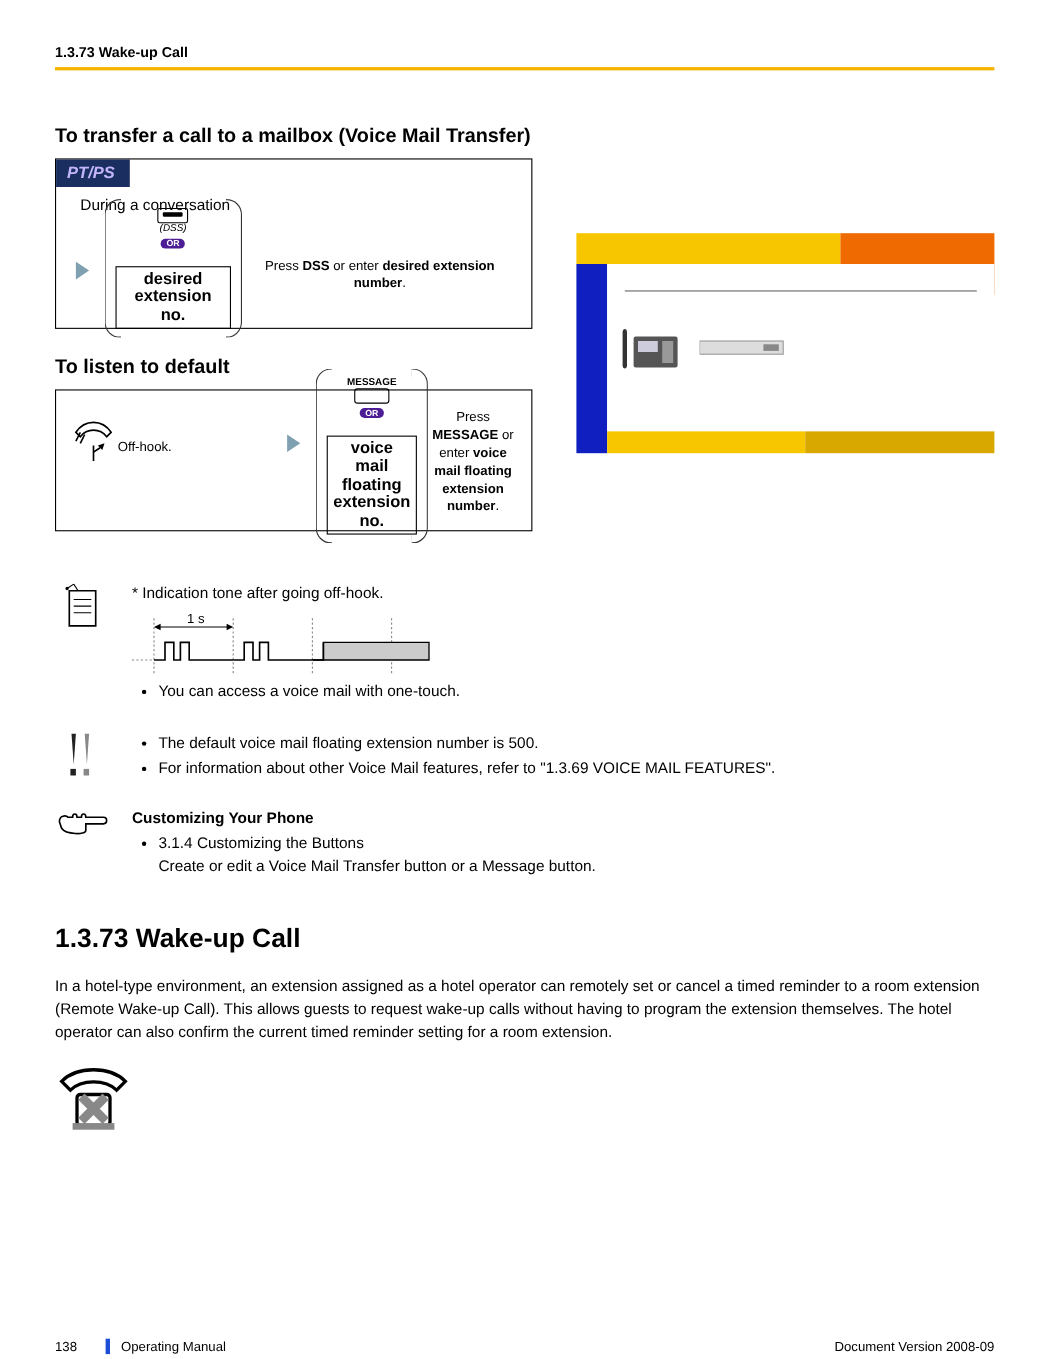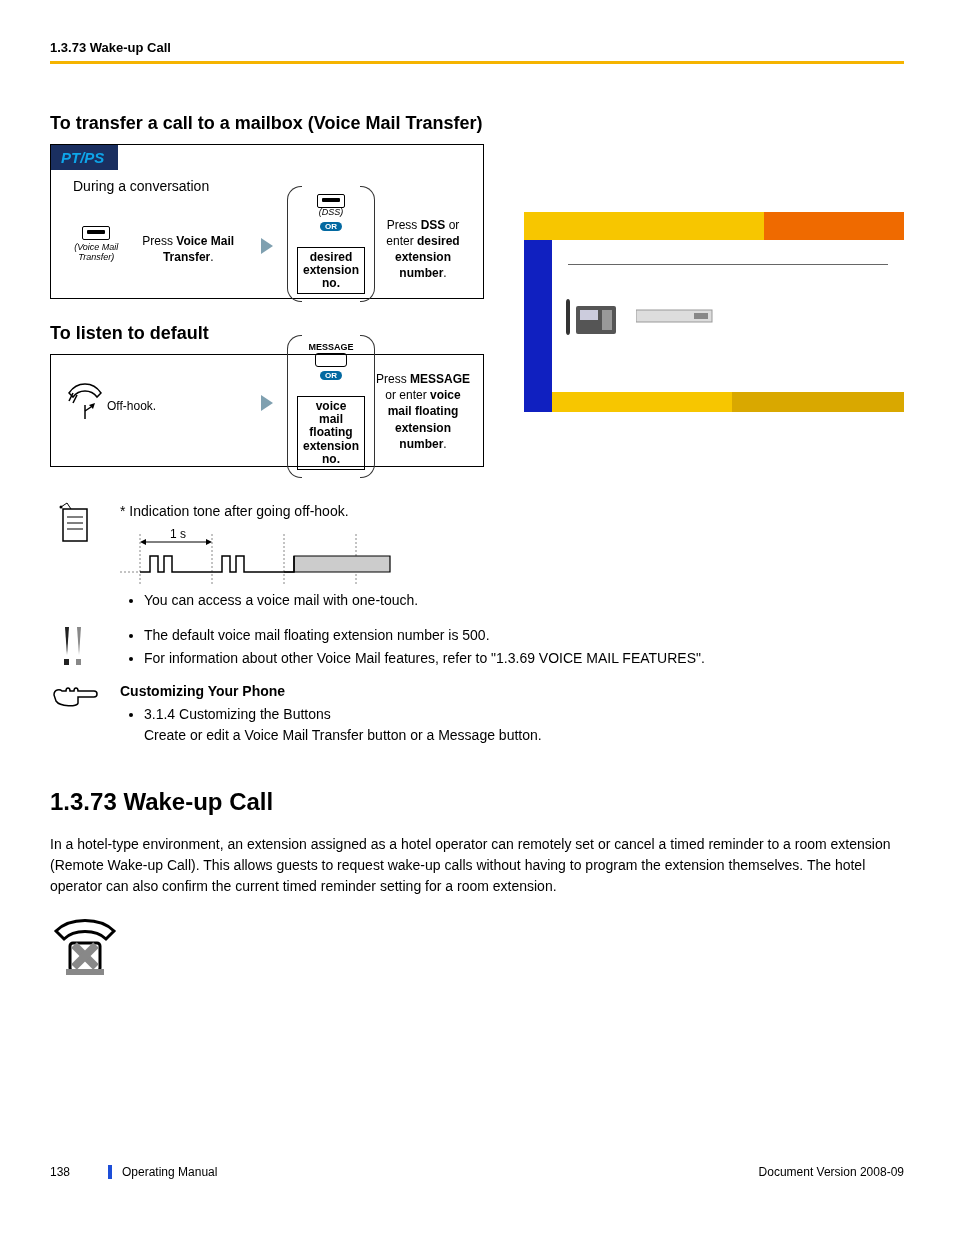--- a/index.html
+++ b/index.html
@@ -13,49 +13,49 @@
     position: relative;
   }
   .header-title { font-weight: bold; font-size: 13px; margin-bottom: 6px; }
   .header-rule { height: 3px; background: #f5b400; margin-bottom: 28px; }
   .two-col { display: flex; gap: 40px; }
   .col-left { width: 440px; }
   .col-right { flex: 1; position: relative; padding-top: 120px; }
   .sub-heading { font-weight: bold; font-size: 18px; margin-bottom: 10px; margin-top: 21px; }
   .proc-box { border: 1px solid #000; padding-bottom: 14px; margin-bottom: 24px; }
   .proc-box .tab-row { display: flex; }
-  .proc-box .tab { background: #1a2f60; color: #0ea5e9; font-weight: bold; font-style: italic; padding: 4px 14px 4px 10px; font-size: 15px; text-align: center; }
+  .proc-box .tab { background: #1a2f60; color: #c4b5fd; font-weight: bold; font-style: italic; padding: 4px 14px 4px 10px; font-size: 15px; text-align: center; }
   .proc-box .tab-rest { flex: 1; border-top: 1px solid transparent; }
   .proc-ctx { padding: 8px 0 10px 22px; font-size: 14px; }
   .proc-steps { display: flex; align-items: flex-start; padding: 0 12px; gap: 8px; }
   .step { flex: 1; display: flex; flex-direction: row; align-items: center; }
   .step-icon-area { height: 80px; display: flex; align-items: center; justify-content: center; }
   .arrow-col { width: 24px; padding-top: 34px; display: flex; justify-content: center; }
   .tri { width: 0; height: 0; border-left: 12px solid #7fa0b0; border-top: 8px solid transparent; border-bottom: 8px solid transparent; }
   .callout { font-size: 12px; text-align: center; padding-top: 10px; line-height: 1.35; }
   .orbox { display: flex; flex-direction: column; align-items: center; gap: 4px; position: relative; padding: 8px 10px; }
   .orbox::before { content:""; position:absolute; left:0; top:0; bottom:0; width:14px; border:1px solid #333; border-right:none; border-radius: 14px 0 0 14px; }
   .orbox::after { content:""; position:absolute; right:0; top:0; bottom:0; width:14px; border:1px solid #333; border-left:none; border-radius: 0 14px 14px 0; }
   .key-sym { width: 26px; height: 12px; border: 1px solid #000; border-radius: 2px; position: relative; }
   .key-sym::after { content:""; position:absolute; left:4px; right:4px; top:3px; height:4px; background:#000; border-radius:1px; }
   .key-lbl-i { font-size: 9px; font-style: italic; text-align: center; line-height: 1.1; }
   .key-lbl-b { font-size: 9px; font-weight: bold; text-align: center; line-height: 1.1; }
-  .or-pill { background:#0369a1; color:#fff; font-size:8px; font-weight:bold; border-radius: 8px; padding: 0 5px; }
-  .input-box { border: 1px solid #000; font-size: 12px; font-weight: bold; text-align: center; padding: 3px 5px; line-height: 1.1; margin-top: 12px; }
+  .or-pill { background:#4c1d95; color:#fff; font-size:8px; font-weight:bold; border-radius: 8px; padding: 0 5px; }
+  .input-box { border: 1px solid #000; font-size: 15px; font-weight: bold; text-align: center; padding: 3px 5px; line-height: 1.1; margin-top: 12px; }
   svg { display: block; }
-  .row-icon { display: flex; align-items: flex-start; gap: 20px; margin-top: 10px; }
+  .row-icon { display: flex; align-items: flex-start; gap: 20px; margin-top: 22px; }
   .row-icon .ic { width: 50px; flex-shrink:0; display:flex; justify-content:center; }
   .row-icon .tx { flex: 1; font-size: 14px; line-height: 1.5; }
   ul.bul { margin: 2px 0; padding-left: 24px; }
   ul.bul li { margin: 2px 0; }
   h2.section-h { font-size: 24px; font-weight: bold; margin: 40px 0 18px 0; }
   .sec-body { display: flex; gap: 18px; align-items: flex-start; flex-direction: column; }
   .sec-body p { margin: 0; line-height: 1.5; font-size: 14px; }
   .footer { position: absolute; bottom: 30px; left: 50px; right: 50px; display: flex; align-items: center; font-size: 12px; }
-  .footer .pn { width: 36px; border-right: 4px solid #1d4ed8; padding-right: 22px; margin-right: 10px; }
+  .footer .pn { width: 36px; border-right: 4px solid #1d4ed8; padding-right: 10px; margin-right: 10px; }
   .footer .om { flex: 1; }
   
   .promo { position: relative; width: 380px; height: 200px; }
   .promo .y { position:absolute; background:#f7c600; }
   .promo .b { position:absolute; background:#1020c0; }
   .promo .o { position:absolute; background:#ef6a00; }
   .promo .y1 { left:0; top:0; width:240px; height:28px; }
   .promo .o1 { left:240px; top:0; width:140px; height:56px; }
   .promo .b1 { left:0; top:28px; width:28px; height:172px; }
   .promo .y2 { left:28px; bottom:0; width:180px; height:20px; }
@@ -74,31 +74,20 @@
 
     <div class="sub-heading">To transfer a call to a mailbox (Voice Mail Transfer)</div>
 
     <div class="proc-box">
       <div class="tab-row">
         <div class="tab">PT/PS</div>
         <div class="tab-rest"></div>
       </div>
       <div class="proc-ctx">During a conversation</div>
       <div class="proc-steps">
-        <div class="step">
-          <div class="step-icon-area">
-            <div style="display:flex;flex-direction:column;align-items:center;gap:3px;">
-              <div class="key-sym"></div>
-              <div class="key-lbl-i">(Voice Mail Transfer)</div>
-            </div>
-          </div>
-          <div class="callout">
-            <span>Press </span><b>Voice Mail Transfer</b><span>.</span>
-          </div>
-        </div>
         <div class="arrow-col">
             <div class="tri"></div>
           </div>
         <div class="step">
           <div class="step-icon-area">
             <div class="orbox">
               <div style="display:flex;flex-direction:column;align-items:center;">
                 <div class="key-sym"></div>
                 <div class="key-lbl-i">(DSS)</div>
               </div>

